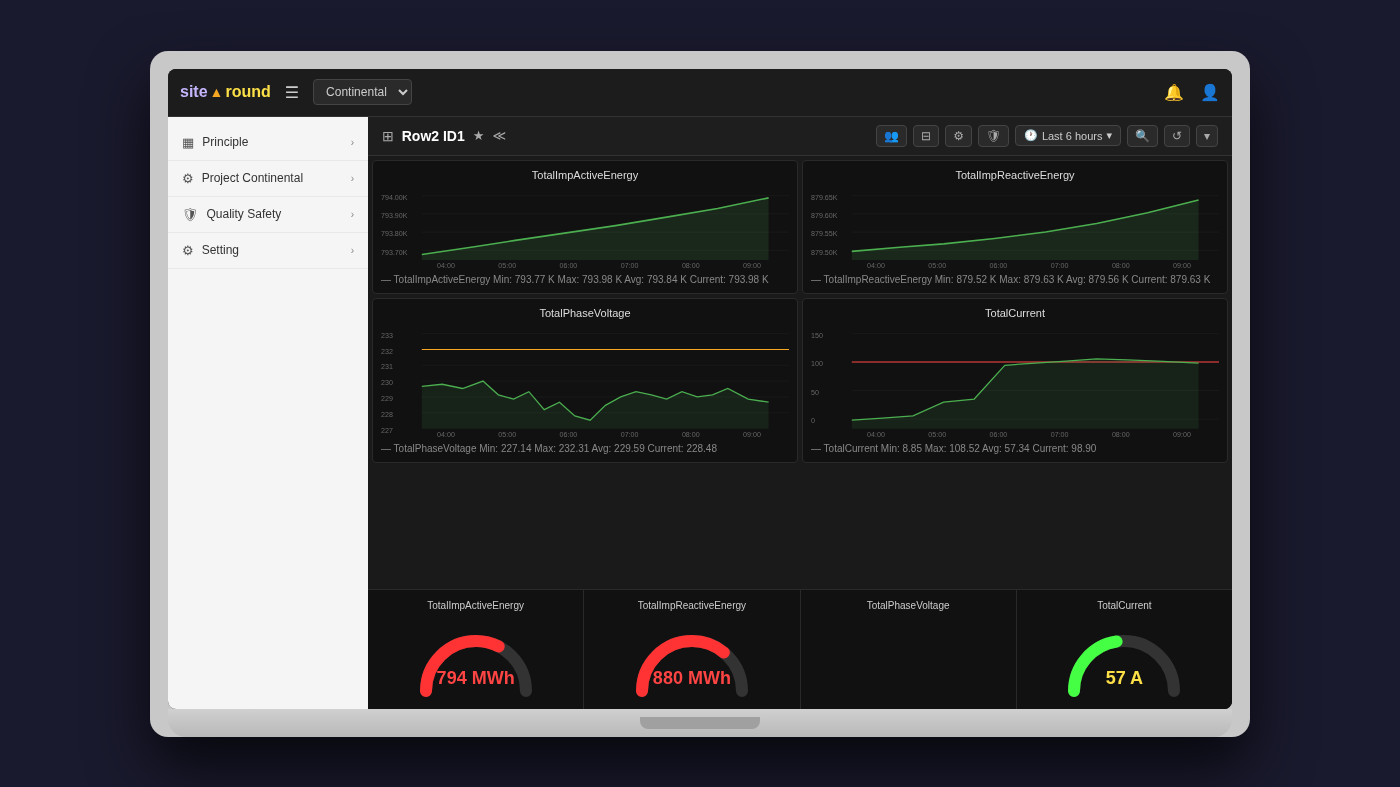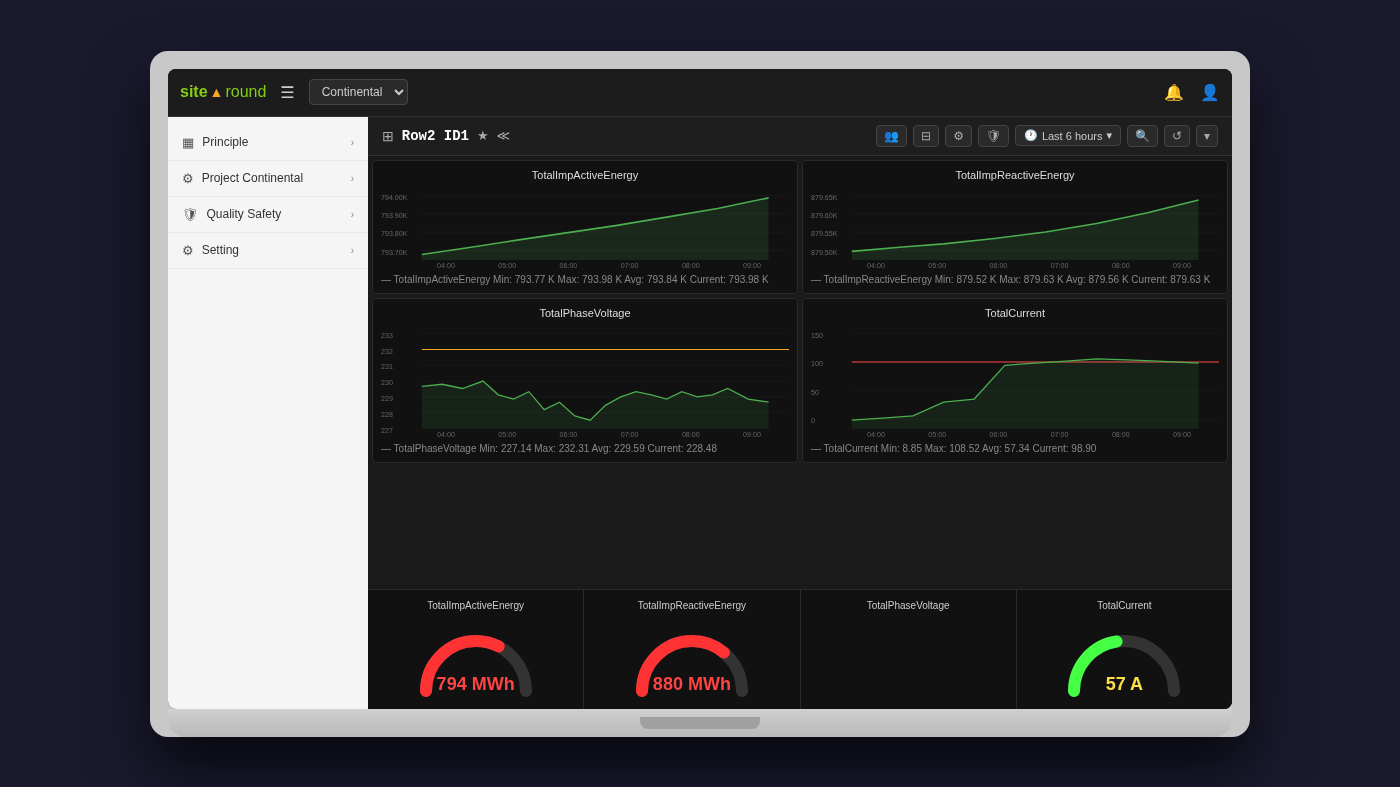--- a/index.html
+++ b/index.html
@@ -58,32 +58,32 @@
       gap: 10px;
       border-bottom: 1px solid #333;
       flex-shrink: 0;
     }
     .logo {
       display: flex;
       align-items: center;
       gap: 2px;
     }
     .logo-site {
-      color: #84cc16;
+      color: #c4b5fd;
       font-size: 16px;
       font-weight: 700;
     }
     .logo-arrow {
       color: #f5a623;
       font-size: 14px;
     }
     .logo-round {
-      color: #84cc16;
+      color: #fde047;
       font-size: 16px;
-      font-weight: 400;
+      font-weight: 700;
     }
     .hamburger-btn {
       color: #ccc;
       font-size: 16px;
       cursor: pointer;
       padding: 4px;
     }
     .dropdown-select {
       background: #2a2a2a;
       border: 1px solid #444;
@@ -164,21 +164,20 @@
     .content-header-left {
       display: flex;
       align-items: center;
       gap: 8px;
     }
     .grid-icon { color: #aaa; font-size: 14px; }
     .page-title-text {
       color: #fff;
       font-size: 14px;
       font-weight: 600;
-      font-family: Liberation Mono, monospace;
     }
     .star-icon { color: #aaa; font-size: 13px; cursor: pointer; }
     .share-icon { color: #aaa; font-size: 13px; cursor: pointer; }
     .content-header-right {
       margin-left: auto;
       display: flex;
       align-items: center;
       gap: 6px;
     }
     .header-action-btn {
@@ -268,21 +267,21 @@
       margin-bottom: 8px;
       text-align: center;
     }
     .gauge-svg-wrap {
       width: 130px;
       height: 80px;
       position: relative;
     }
     .gauge-value {
       position: absolute;
-      bottom: 4px;
+      bottom: 10px;
       left: 50%;
       transform: translateX(-50%);
       font-size: 18px;
       font-weight: 700;
       white-space: nowrap;
     }
     .gauge-red { color: #ff4444; }
     .gauge-green { color: #fde047; }
   </style>
 </head>

